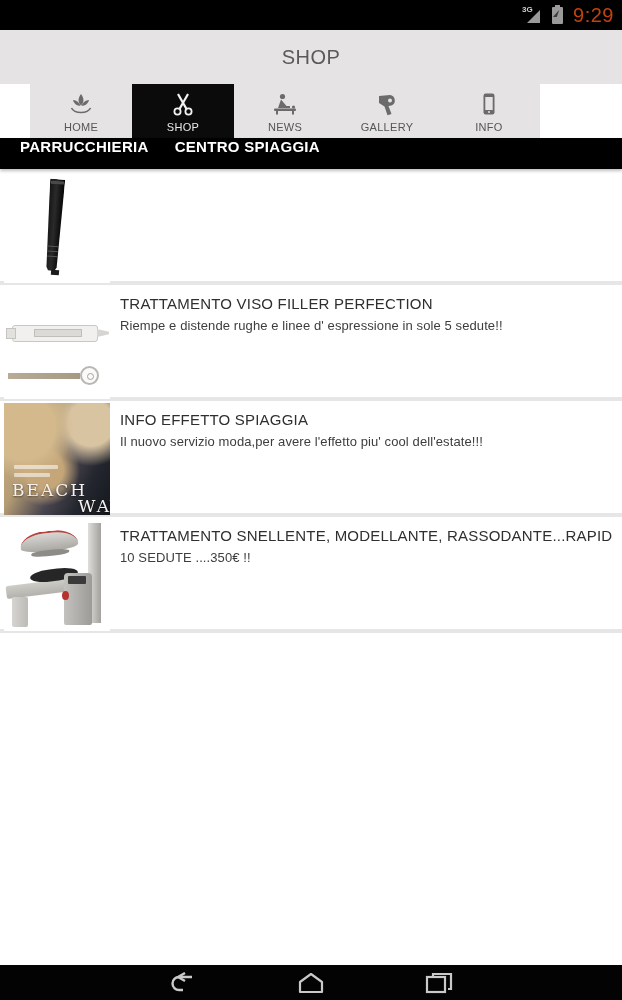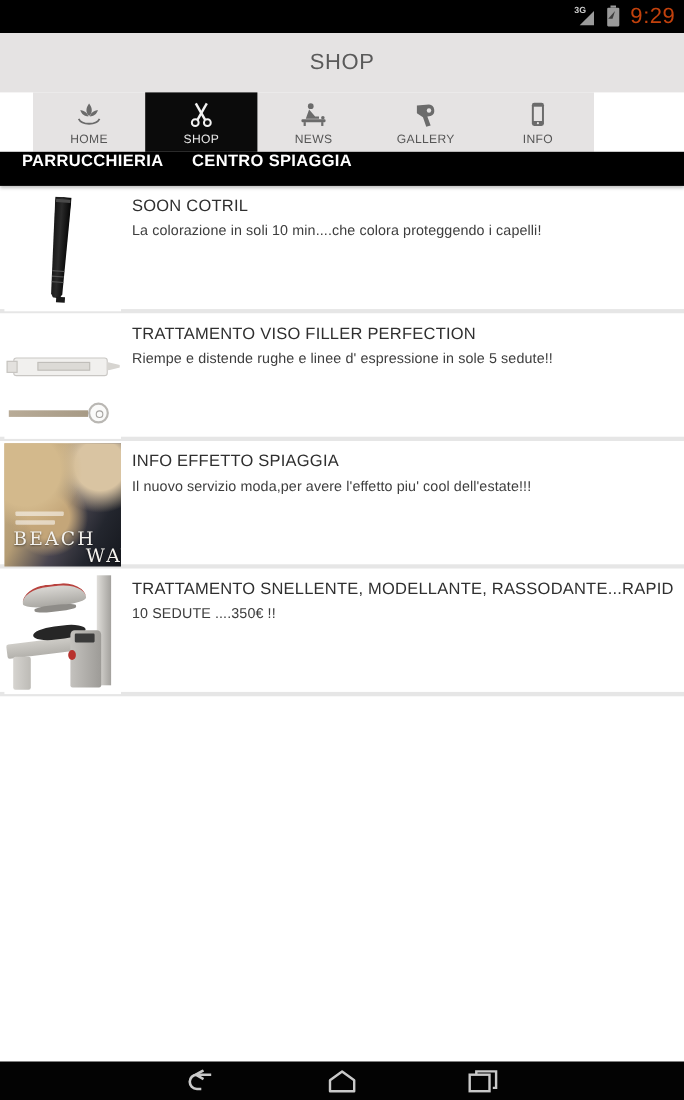--- a/index.html
+++ b/index.html
@@ -171,24 +171,20 @@
     <span class="cat-item">CENTRO SPIAGGIA</span>
   </div>
 
   <div class="list">
 
     <div class="row">
       <div class="thumb">
         <div class="tube"></div>
           <div class="tube-cap"></div>
       </div>
-      <div class="row-text">
-        <div class="row-title">SOON COTRIL</div>
-        <div class="row-desc">La colorazione in soli 10 min....che colora proteggendo i capelli!</div>
-      </div>
     </div>
 
     <div class="row">
       <div class="thumb">
         <div class="syr-body"></div>
           <div class="syr-label"></div>
           <div class="syr-plunger"></div>
         <div class="syr-tip"></div>
           <div class="syr-thin"></div>
           <div class="syr-disc"></div>

